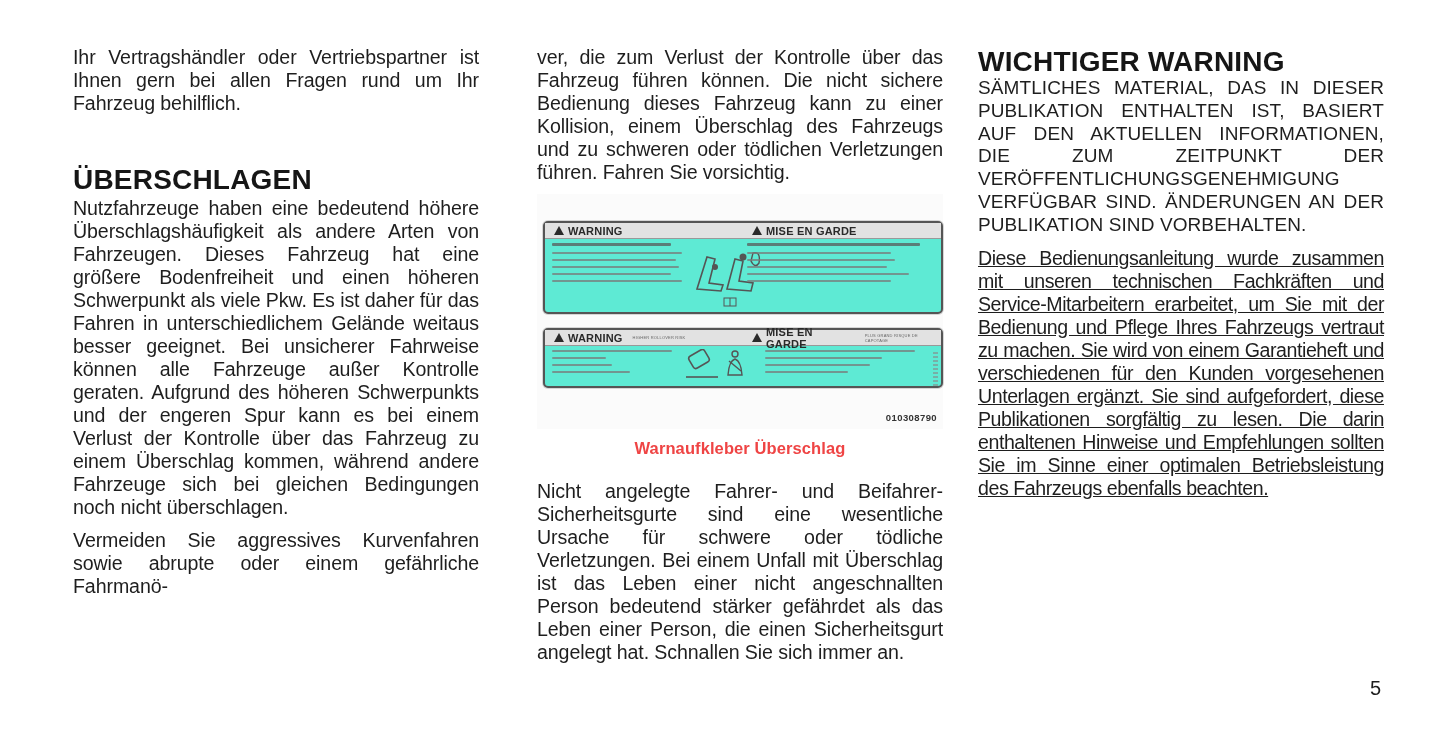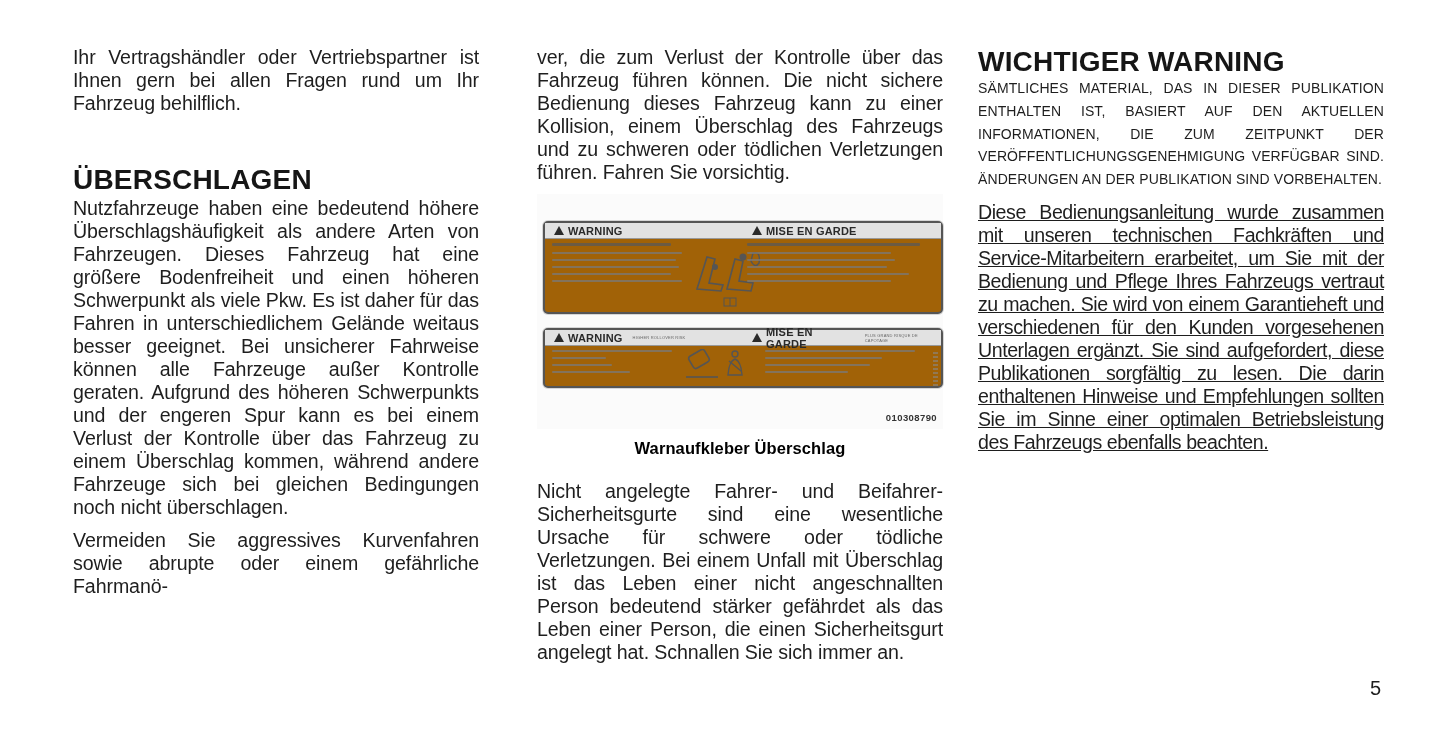--- a/index.html
+++ b/index.html
@@ -15,30 +15,30 @@
       margin: 0 0 10px 0; font-size: 19.6px; line-height: 23px;
       text-align: justify; letter-spacing: -0.1px;
     }
     p.body.tight { letter-spacing: -0.45px; text-decoration: underline; }
     h2.section {
       margin: 18px 0 0 0; font-size: 28px; line-height: 31px; font-weight: bold;
       letter-spacing: 0.2px; color: #161616;
     }
     h2.section.first { margin-top: 0; }
     p.caps {
-      margin: 0 0 10px 0; font-size: 14px; line-height: 22.8px;
+      margin: 0 0 10px 0; font-size: 19px; line-height: 22.8px;
       text-align: justify; letter-spacing: 0.1px;
     }
     .figure { position: relative; width: 406px; margin: 8px 0 0 0; }
     .label-img {
       position: relative; width: 406px; height: 235px; background: #fbfbfb;
     }
     .sticker {
       position: absolute; left: 6px; width: 396px;
-      border: 2px solid #555; border-radius: 5px; background: #a16207;
+      border: 2px solid #555; border-radius: 5px; background: #5eead4;
       box-shadow: 0 0 0 1px #d6d6d6;
     }
     .sticker.top { top: 27px; height: 89px; }
     .sticker.bottom { top: 134px; height: 56px; }
     .sticker .hdr {
       height: 15px; background: #e2e2e2; border-bottom: 1px solid #999;
       display: flex; align-items: center; position: relative;
     }
     .hdr .half { width: 50%; display: flex; align-items: center; gap: 4px; padding-left: 9px; box-sizing: border-box; }
     .hdr .warn-tri {
@@ -57,21 +57,21 @@
     .part-no {
       position: absolute; right: 6px; top: 218px; font-size: 9.5px; font-weight: bold;
       color: #333; letter-spacing: 0.4px;
     }
     .vert-code {
       position: absolute; right: 3px; top: 6px; width: 5px; height: 36px;
       background: repeating-linear-gradient(to bottom, #888 0 2px, transparent 2px 4px); opacity: 0.6;
     }
     .caption {
       text-align: center; font-weight: bold; font-size: 16.5px; margin: 10px 0 22px 0;
-      color: #000000; letter-spacing: 0.1px;
+      color: #ef4444; letter-spacing: 0.1px;
     }
     .page-num {
       position: absolute; left: 1370px; top: 677px; font-size: 20px; color: #1e1e1e;
     }
   </style>
 </head>
 <body>
 
 <div class="col col1">
   <p class="body">Ihr Vertragshändler oder Vertriebspartner ist Ihnen gern bei allen Fragen rund um Ihr Fahrzeug behilflich.</p>

